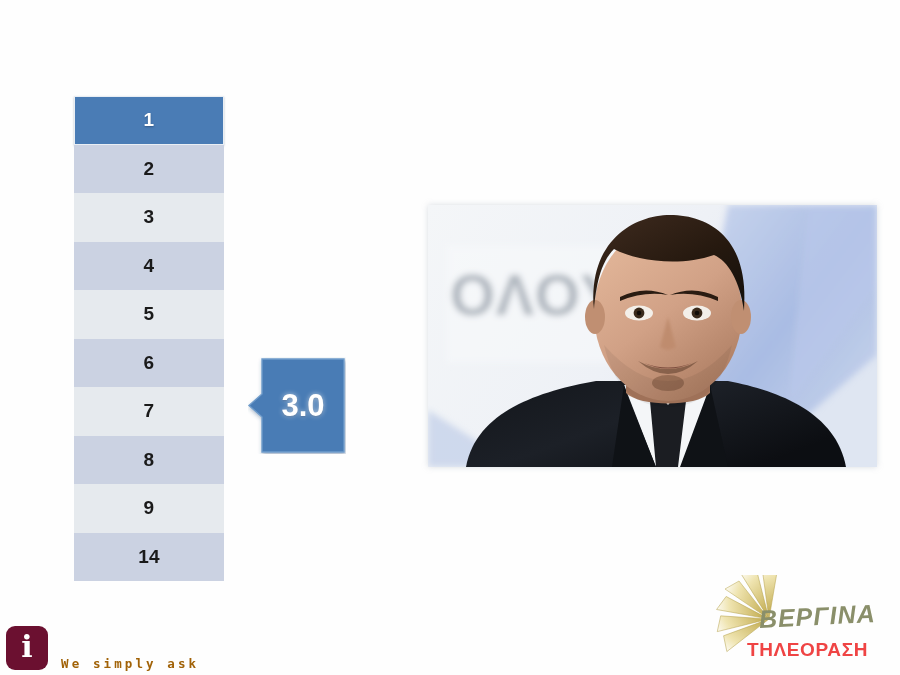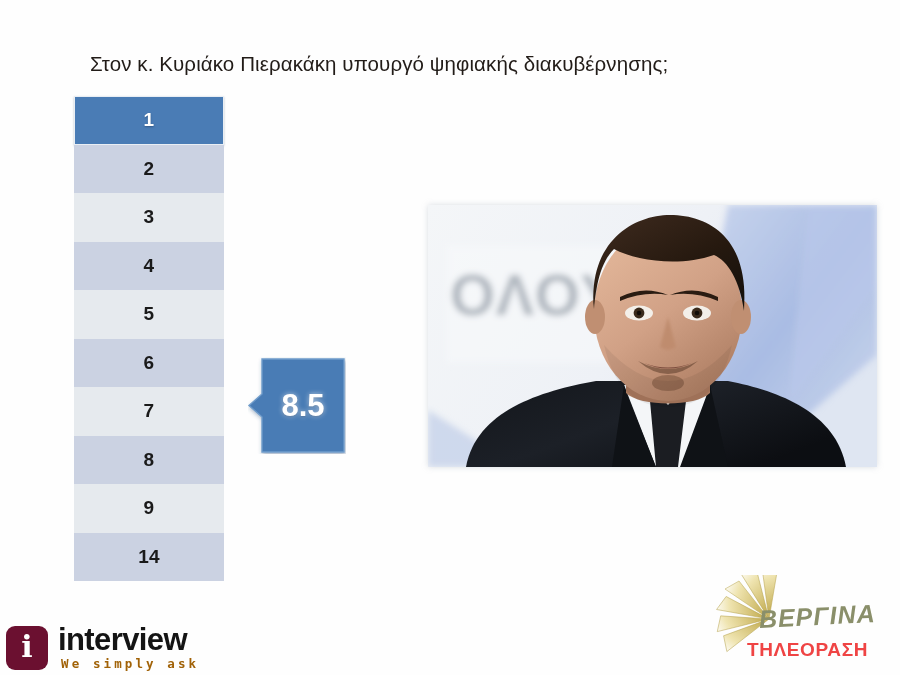--- a/index.html
+++ b/index.html
@@ -199,21 +199,20 @@
     font-weight: bold;
     letter-spacing: 0.6px;
     color: #ef4444;
   }
 </style>
 </head>
 <body>
 
 <div id="slide">
 
-  <div id="question-title">Στον κ. Κυριάκο Πιερακάκη υπουργό ψηφιακής διακυβέρνησης;</div>
 
   <div id="scale-column">
       <div class="scale-row top">1</div>
       <div class="scale-row dark">2</div>
       <div class="scale-row light">3</div>
       <div class="scale-row dark">4</div>
       <div class="scale-row light">5</div>
       <div class="scale-row dark">6</div>
       <div class="scale-row light">7</div>
       <div class="scale-row dark">8</div>
@@ -223,21 +222,21 @@
 
   <div id="score-callout">
     <svg id="score-callout-shape" viewBox="0 0 98 97">
       <defs>
         <filter id="calloutShadow" x="-30%" y="-30%" width="170%" height="170%">
           <feDropShadow dx="1" dy="2" stdDeviation="2" flood-color="#2d4f79" flood-opacity="0.45"></feDropShadow>
         </filter>
       </defs>
       <path d="M14,2 L96,2 L96,95 L14,95 L14,60 L1,48.5 L14,37 Z" fill="#4a7cb5" stroke="#6f9ccb" stroke-width="1.4" filter="url(#calloutShadow)"></path>
     </svg>
-    <div id="score-value">8.5</div>
+    <div id="score-value">3.0</div>
   </div>
 
   <div id="portrait-photo">
     <svg width="449" height="262" viewBox="0 0 449 262">
       <defs>
         <linearGradient id="bgWhite" x1="0" y1="0" x2="1" y2="0.4">
           <stop offset="0%" stop-color="#f4f6f8"></stop>
           <stop offset="55%" stop-color="#eef1f6"></stop>
           <stop offset="100%" stop-color="#dfe6f2"></stop>
         </linearGradient>
@@ -314,21 +313,20 @@
       <ellipse cx="240" cy="178" rx="16" ry="8" fill="#6b4631" opacity="0.45"></ellipse>
 
       <path d="M176,140 q64,72 128,0 q-14,62 -64,62 q-50,0 -64,-62 Z" fill="#000000" opacity="0.06"></path>
     </svg>
   </div>
 
   <div id="interview-logo">
     <div id="interview-mark">
       <div id="interview-mark-letter">i</div>
     </div>
-    <div id="interview-wordmark">interview</div>
     <div id="interview-tagline">We simply ask</div>
   </div>
 
   <div id="vergina-logo">
     <svg width="190" height="95" viewBox="0 0 190 95">
       <defs>
         <linearGradient id="ray" x1="0" y1="0" x2="1" y2="0.3">
           <stop offset="0%" stop-color="#ffffff"></stop>
           <stop offset="35%" stop-color="#efe4b0"></stop>
           <stop offset="100%" stop-color="#c9b45e"></stop>

